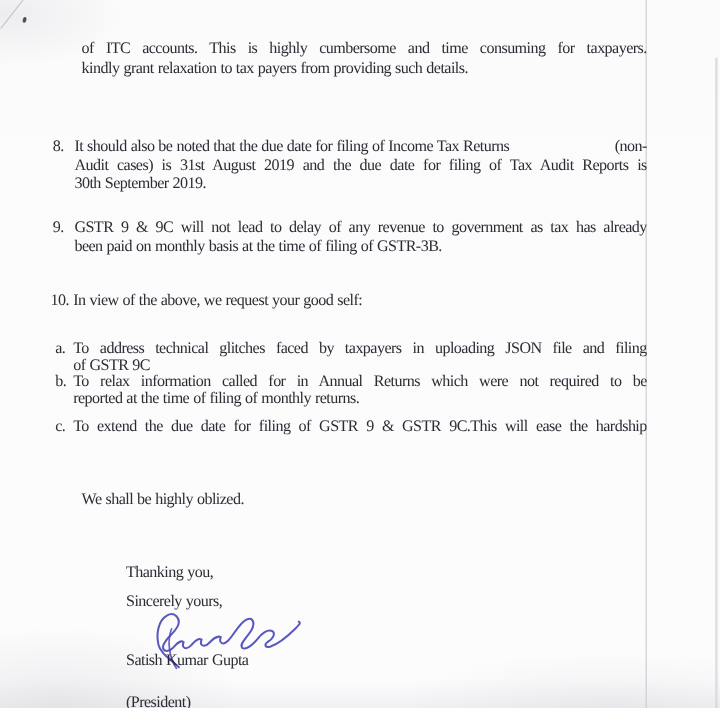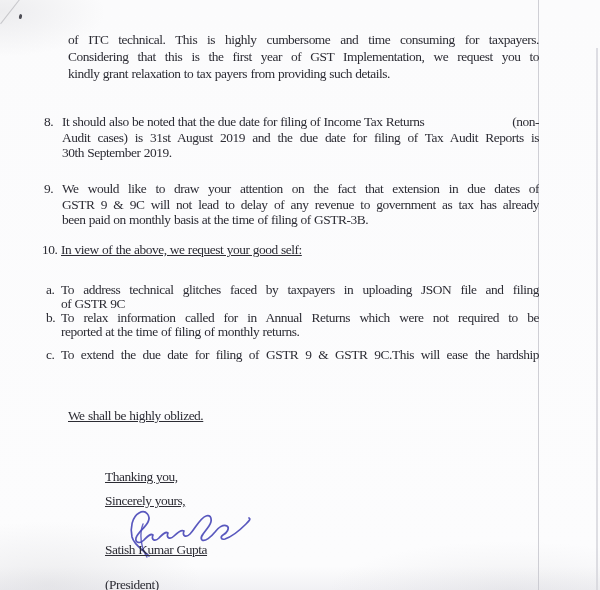--- a/index.html
+++ b/index.html
@@ -25,21 +25,21 @@
   .marker { position: absolute; white-space: nowrap; }
   .txtcol { position: absolute; }
   .ln { display: block; white-space: nowrap; }
   .jl { white-space: normal; text-align: justify; text-align-last: justify; overflow: hidden; }
   .split { display: flex; justify-content: space-between; white-space: nowrap; }
   
   .lh-intro .ln { line-height: 17.2px; height: 17.2px; }
   .lh-item  .ln { line-height: 15.5px; height: 15.5px; align-items: center; }
   .lh-sub   .ln { line-height: 14.2px; height: 14.2px; }
   .lh-c     .ln { line-height: 15.2px; height: 15.2px; }
-  .single   .ln { line-height: 15.5px; height: 15.5px; text-decoration: underline; }
+  .single   .ln { line-height: 15.5px; height: 15.5px; }
 
   .scan-vline-1 {
     position: absolute; left: 538px; top: 0; width: 1px; height: 590px;
     background: #c7c7ce; opacity: 0.85;
   }
   .scan-vline-2 {
     position: absolute; left: 596px; top: 48px; width: 2px; height: 542px;
     background: #d6d6dc; opacity: 0.8;
   }
   .scan-speck {
@@ -56,41 +56,39 @@
 <body>
 
 <div class="page">
 
   <div class="scan-crease"></div>
   <div class="scan-speck"></div>
   <div class="scan-vline-1"></div>
   <div class="scan-vline-2"></div>
 
   <div class="blk txtcol lh-intro" style="left:68px; top:31px; width:471px;">
-    <span class="ln jl">of ITC technical. This is highly cumbersome and time consuming for taxpayers.</span>
-    <span class="ln jl">Considering that this is the first year of GST Implementation, we request you to</span>
+    <span class="ln jl">of ITC accounts. This is highly cumbersome and time consuming for taxpayers.</span>
     <span class="ln">kindly grant relaxation to tax payers from providing such details.</span>
   </div>
 
   <div class="blk lh-item" style="left:0; top:114px; width:600px;">
     <span class="marker" style="left:44px; top:0; line-height:15.5px;">8.</span>
     <div class="txtcol lh-item" style="left:62px; top:0; width:477px;">
       <span class="ln split">
           <span>It should also be noted that the due date for filing of Income Tax Returns</span>
           <span>(non-</span>
         </span>
       <span class="ln jl">Audit cases) is 31st August 2019 and the due date for filing of Tax Audit Reports is</span>
       <span class="ln">30th September 2019.</span>
     </div>
   </div>
 
   <div class="blk lh-item" style="left:0; top:181px; width:600px;">
     <span class="marker" style="left:44px; top:0; line-height:15.5px;">9.</span>
     <div class="txtcol lh-item" style="left:62px; top:0; width:477px;">
-      <span class="ln jl">We would like to draw your attention on the fact that extension in due dates of</span>
       <span class="ln jl">GSTR 9 &amp; 9C will not lead to delay of any revenue to government as tax has already</span>
       <span class="ln">been paid on monthly basis at the time of filing of GSTR-3B.</span>
     </div>
   </div>
 
   <div class="blk single" style="left:0; top:242px; width:600px;">
     <span class="marker" style="left:42px; top:0; line-height:15.5px;">10.</span>
     <div class="txtcol single" style="left:61px; top:0; width:478px;">
       <span class="ln">In view of the above, we request your good self:</span>
     </div>

